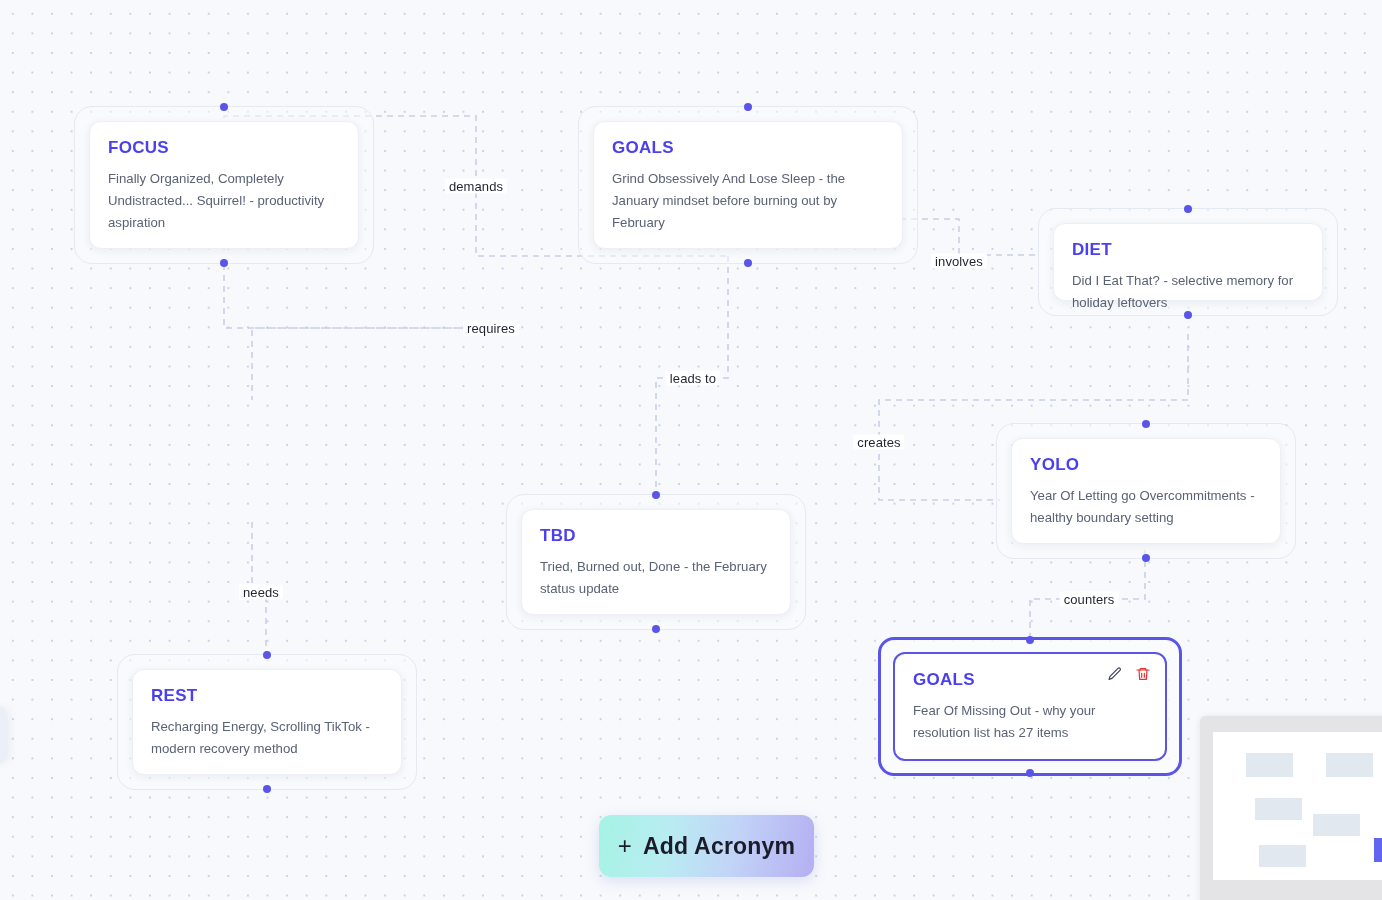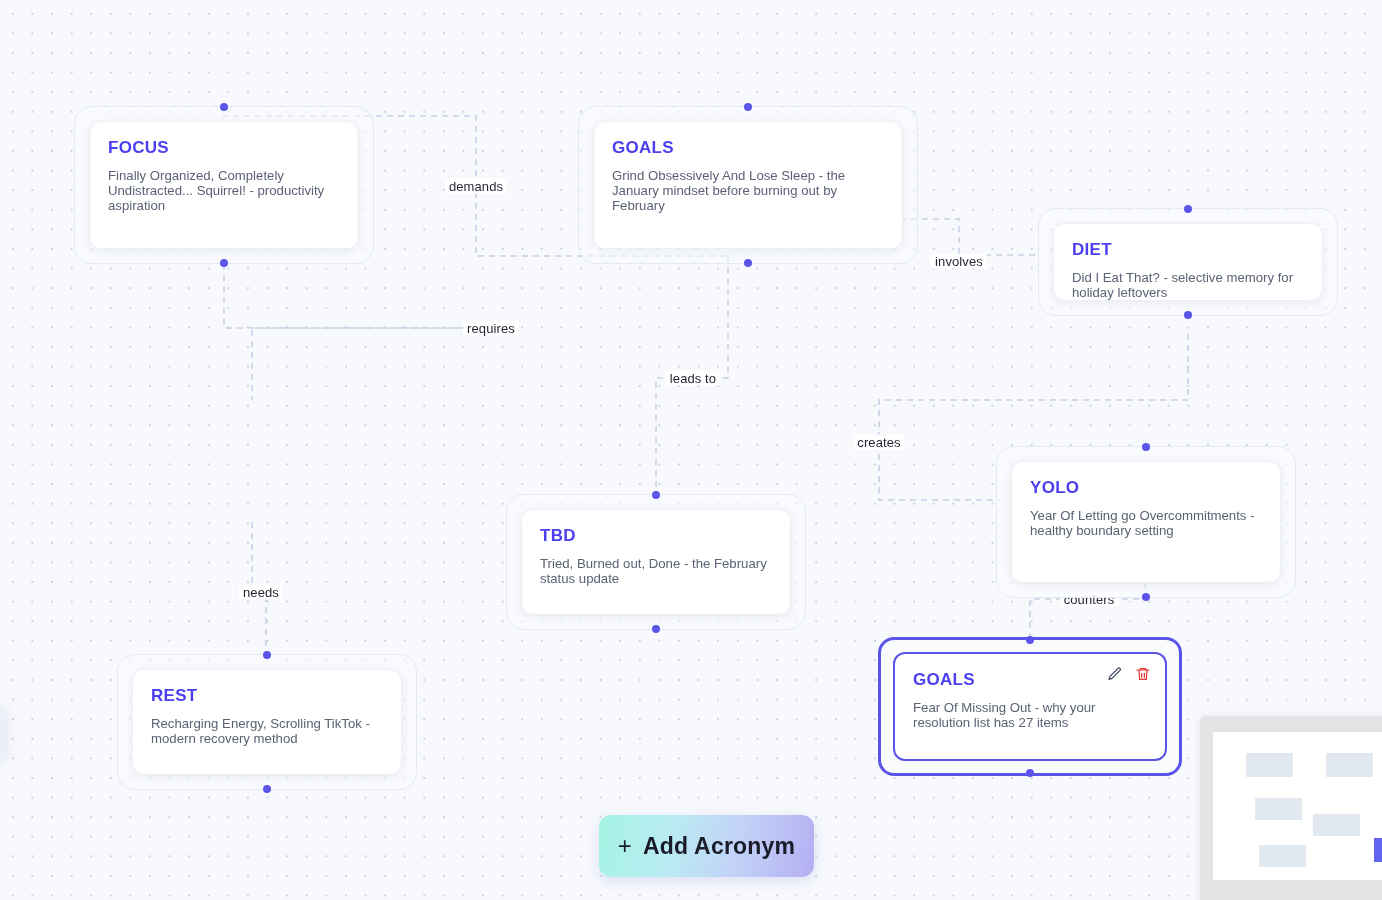--- a/index.html
+++ b/index.html
@@ -87,21 +87,21 @@
   .node-title {
     color: #4c3ff0;
     font-size: 17px;
     font-weight: bold;
     letter-spacing: .3px;
     margin: 0 0 10px 0;
   }
   .node-desc {
     color: #5a6274;
     font-size: 13.2px;
-    line-height: 15px;
+    line-height: 22px;
     margin: 0;
   }
 
   .handle {
     position: absolute;
     width: 8px;
     height: 8px;
     border-radius: 50%;
     background: #5b54e8;
     left: 50%;
@@ -251,21 +251,21 @@
 
   <div class="node-wrap" style="left:506px; top:494px; width:300px; height:136px;">
     <div class="handle top"></div>
     <div class="node-card">
       <div class="node-title">TBD</div>
       <div class="node-desc">Tried, Burned out, Done - the February status update</div>
     </div>
     <div class="handle bottom"></div>
   </div>
 
-  <div class="node-wrap" style="left:996px; top:446px; width:300px; height:152px;">
+  <div class="node-wrap" style="left:996px; top:423px; width:300px; height:136px;">
     <div class="handle top"></div>
     <div class="node-card">
       <div class="node-title">YOLO</div>
       <div class="node-desc">Year Of Letting go Overcommitments - healthy boundary setting</div>
     </div>
     <div class="handle bottom"></div>
   </div>
 
   <div class="node-wrap" style="left:117px; top:654px; width:300px; height:136px;">
     <div class="handle top"></div>

